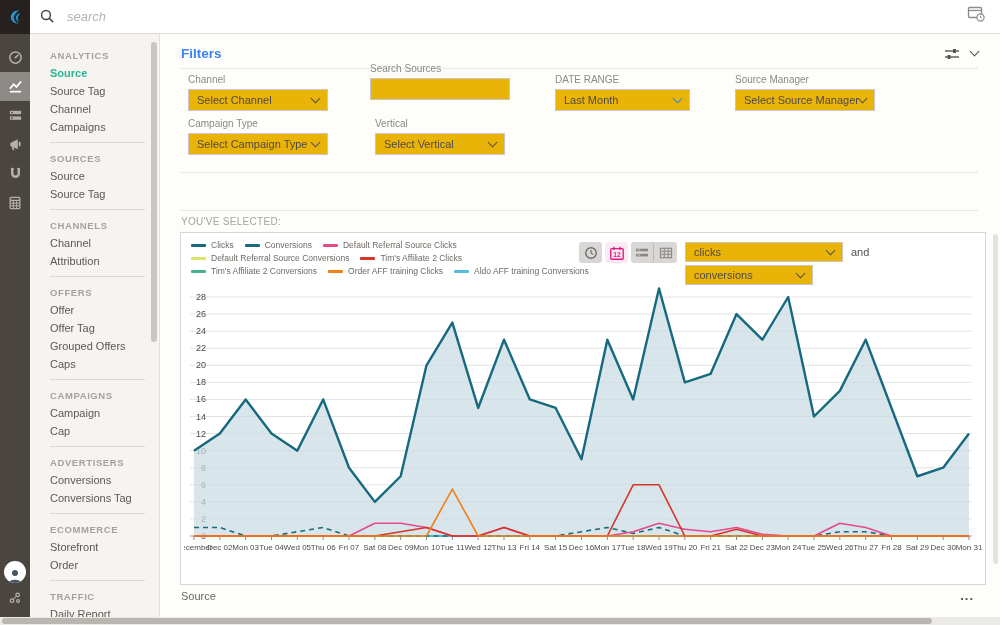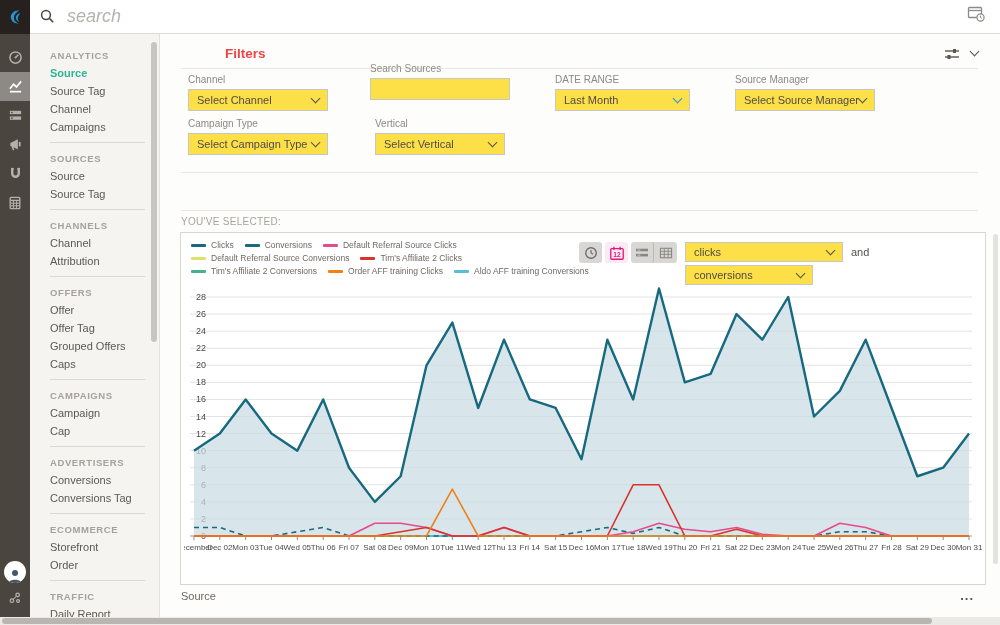--- a/index.html
+++ b/index.html
@@ -4,21 +4,21 @@
 <style>
   * { box-sizing: border-box; margin: 0; padding: 0; }
   html,body { width:1000px; height:625px; overflow:hidden; }
   body { font-family:"Liberation Sans", sans-serif; background:#fff; position:relative; }
 
   
   .topbar { position:absolute; top:0; left:0; right:0; height:34px; background:#fff;
             border-bottom:1px solid #dddad7; display:flex; align-items:center; z-index:5; }
   .logo-box { width:30px; height:34px; background:#26211e; display:flex; align-items:center; justify-content:center; }
   .search-area { display:flex; align-items:center; gap:12px; padding-left:10px; flex:1; }
-  .search-text { font-style:italic; color:#b6b2ae; font-size:18px; }
+  .search-text { font-style:italic; color:#b6b2ae; font-size:13px; }
   .win-icon { margin-right:14px; }
 
   
   .rail { position:absolute; top:34px; left:0; bottom:8px; width:30px; background:#4b4540;
           display:flex; flex-direction:column; align-items:center; padding-top:9px; }
   .rail-icon { width:30px; height:29px; display:flex; align-items:center; justify-content:center; color:#b5b0ab; }
   .rail-icon.active { background:#8d8a86; color:#ffffff; }
   .rail-bottom { margin-top:auto; display:flex; flex-direction:column; align-items:center; gap:8px; padding-bottom:8px; }
   .avatar { width:22px; height:22px; border-radius:50%; background:#fff; overflow:hidden; display:flex; align-items:flex-end; justify-content:center; }
 
@@ -27,27 +27,27 @@
              border-right:1px solid #e3e1dd; padding-top:10px; overflow:hidden; }
   .sb-head { font-size:9.5px; font-weight:bold; letter-spacing:.6px; color:#a6a19b; padding:6px 0 3px 20px; }
   .sb-item { font-size:11px; color:#5d5852; padding:3px 0 3px 20px; cursor:pointer; }
   .sb-item.active { color:#2eb394; font-weight:bold; }
   .sb-rule { border-top:1px solid #dcd9d4; margin:6px 14px 4px 20px; }
   .sb-scrollthumb { position:absolute; top:8px; right:2px; width:6px; height:300px; background:#c9c6c1; border-radius:3px; }
 
   
   .main { position:absolute; top:34px; left:160px; right:0; bottom:8px; background:#fdfdfc; overflow:hidden; }
   .filters-head { position:absolute; top:12px; left:21px; right:22px; display:flex; justify-content:space-between; align-items:center; }
-  .filters-title { font-size:13.5px; font-weight:bold; color:#ef4444;margin-left:44px; }
+  .filters-title { font-size:13.5px; font-weight:bold; color:#3b82f6; }
   .head-icons { display:flex; align-items:center; gap:10px; color:#5a5651; }
   .hr { position:absolute; left:21px; right:22px; border-top:1px solid #e8e6e2; }
 
   .field { position:absolute; }
   .field-label { font-size:10px; color:#8d8984; margin-bottom:4px; }
-  .selectbox, .inputbox { height:22px; background:#fde047; border:1px solid #c9c7c4; font-size:11px; color:#4f4b47;
+  .selectbox, .inputbox { height:22px; background:#eab308; border:1px solid #c9c7c4; font-size:11px; color:#4f4b47;
               display:flex; align-items:center; padding:0 8px; justify-content:space-between; cursor:pointer; }
   .inputbox { cursor:text; }
   .chev { width:7px; height:7px; border-right:1.6px solid #55514d; border-bottom:1.6px solid #55514d;
           transform:rotate(45deg); margin-top:-4px; flex:none; }
   .chev.blue { border-color:#2a8fd0; }
 
   .selected-strip { position:absolute; top:182px; left:21px; }
   .sel-head { font-size:10px; color:#a8a39d; letter-spacing:.3px; }
   .sel-line { font-size:9.5px; color:#a8a39d; margin-top:3px; }
   .clear-all { text-decoration:underline; cursor:pointer; color:#9b968f; }

